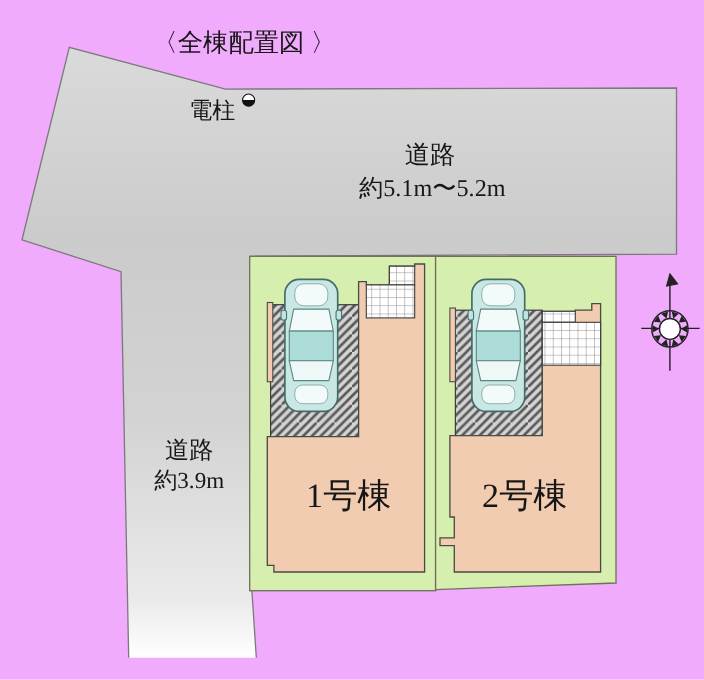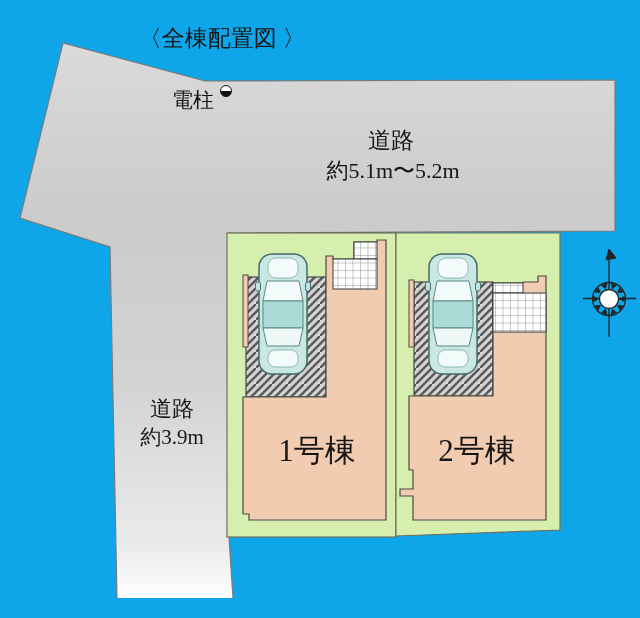--- a/index.html
+++ b/index.html
@@ -1,16 +1,16 @@
 <!DOCTYPE html>
 <html><head>
 <meta charset="utf-8">
 <style>
   html,body{margin:0;padding:0;background:#ffffff;}
-  .stage{position:relative;width:640px;height:618px;background:#0ea5e9;overflow:hidden;
+  .stage{position:relative;width:640px;height:618px;background:#f0abfc;overflow:hidden;
          font-family:"Liberation Serif","DejaVu Serif",serif;}
   .stage svg{position:absolute;left:0;top:0;}
   text{fill:#161616;font-family:"Liberation Serif","DejaVu Serif",serif;}
 </style>
 </head>
 <body>
 
 <div class="stage">
 <svg width="640" height="618" viewBox="0 0 640 618">
   <defs>

